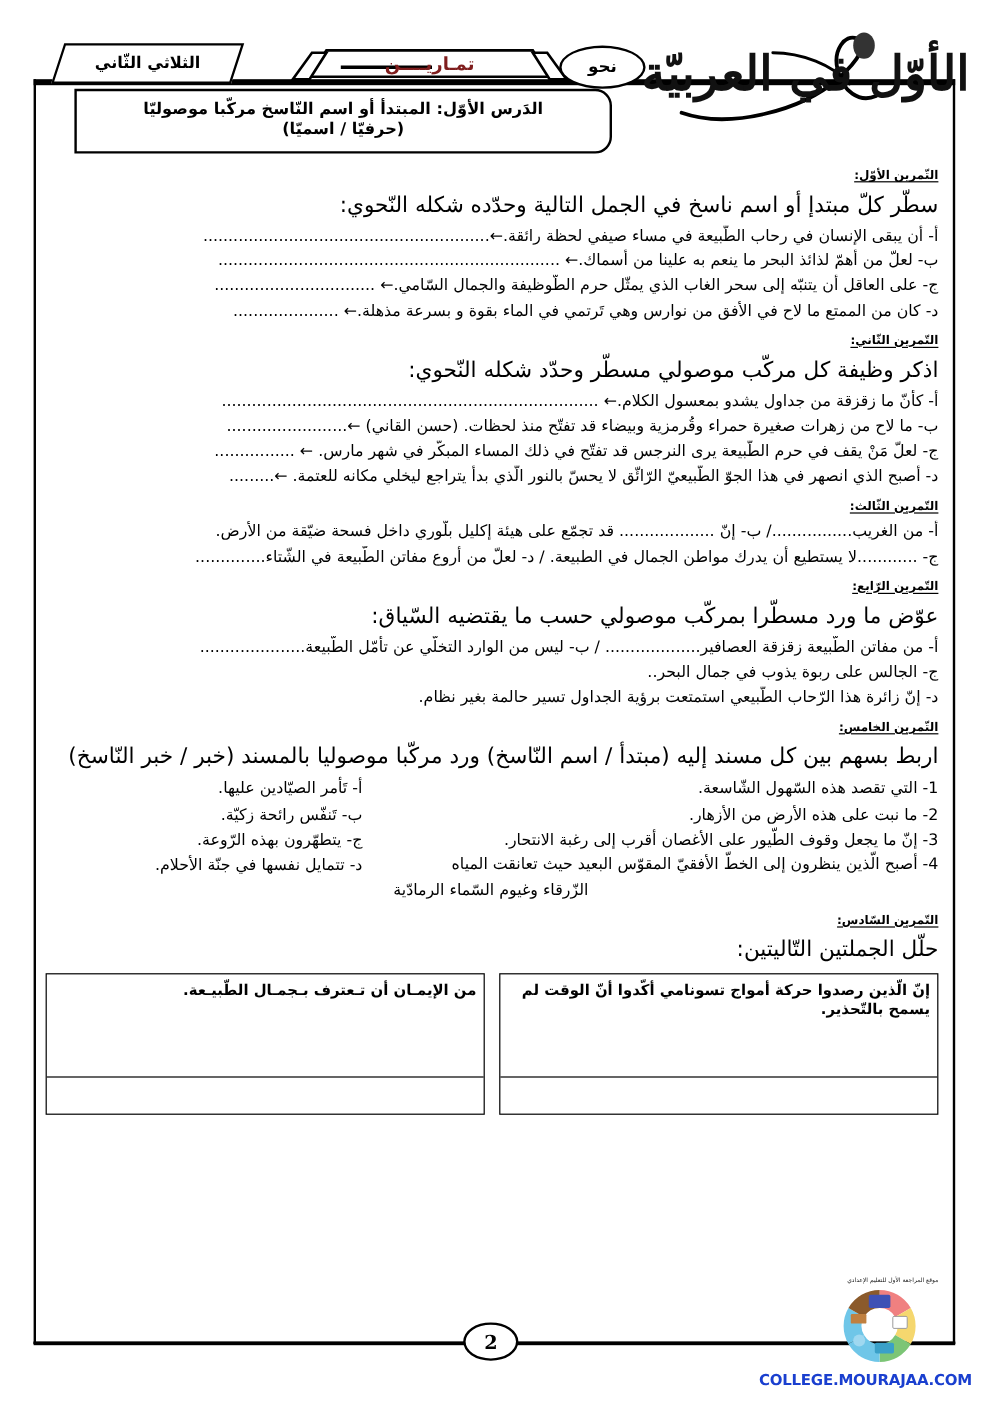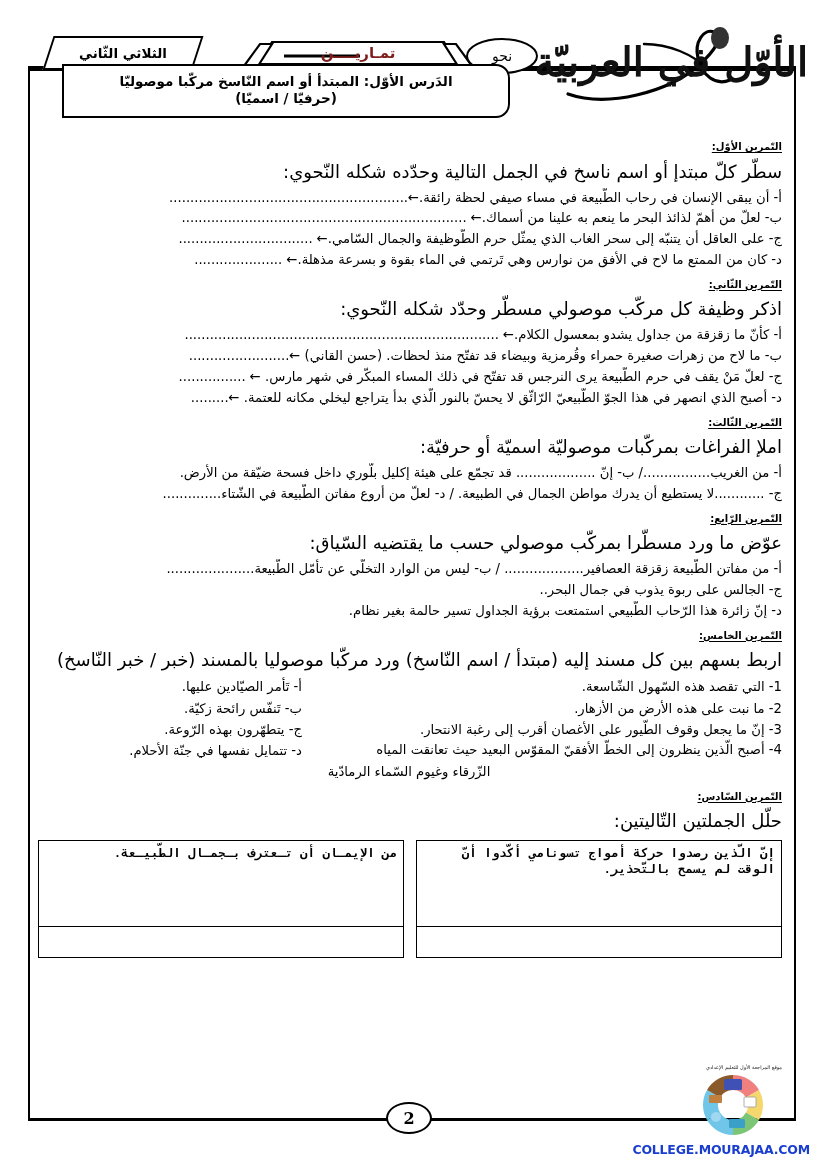--- a/index.html
+++ b/index.html
@@ -109,21 +109,21 @@
     top: 38px;
     width: 72px;
     height: 36px;
     border: 2.5px solid #000;
     border-radius: 50%;
     background: #fff;
     display: flex;
     align-items: center;
     justify-content: center;
     font-size: 14px;
-    font-weight: normal;
+    font-weight: bold;
     box-sizing: border-box;
   }
 
   
   .brand-logo {
     position: absolute;
     left: 548px;
     top: 22px;
     width: 262px;
     height: 88px;
@@ -138,21 +138,21 @@
     font-weight: bold;
     color: #111;
     white-space: nowrap;
     letter-spacing: -1px;
   }
 
   
   .lesson-box {
     position: absolute;
     left: 62px;
-    top: 64px;
+    top: 74px;
     width: 448px;
     height: 54px;
     border: 2.5px solid #000;
     border-radius: 0 14px 14px 0;
     background: #fff;
     box-sizing: border-box;
     display: flex;
     flex-direction: column;
     align-items: center;
     justify-content: center;
@@ -251,21 +251,20 @@
     background: #fff;
   }
   .answer-box-head {
     border-bottom: 1.6px solid #000;
     padding: 5px 6px 5px 6px;
     font-size: 12.4px;
     font-weight: bold;
     line-height: 1.3;
     height: 86px;
     box-sizing: border-box;
-    font-family: Liberation Mono, monospace;
   }
   .answer-box-body {
     flex: 1 1 auto;
   }
 
   
   .page-num {
     position: absolute;
     left: 386px;
     top: 1102px;
@@ -371,21 +370,20 @@
       <div class="ex-instruction">اذكر وظيفة كل مركّب موصولي مسطّر وحدّد شكله النّحوي:</div>
       <div class="ex-item">أ- كأنّ ما زقزقة من جداول يشدو بمعسول الكلام.← ...........................................................................</div>
       <div class="ex-item">ب- ما لاح من زهرات صغيرة حمراء وقُرمزية وبيضاء قد تفتّح منذ لحظات. (حسن القاني) ←........................</div>
       <div class="ex-item">ج- لعلّ مَنْ يقف في حرم الطّبيعة يرى النرجس قد تفتّح في ذلك المساء المبكّر في شهر مارس. ← ................</div>
       <div class="ex-item">د- أصبح الذي انصهر في هذا الجوّ الطّبيعيّ الرّائّق لا يحسّ بالنور الّذي بدأ يتراجع ليخلي مكانه للعتمة. ←.........</div>
     </div>
     <div class="gap-sm"></div>
 
     <div>
       <div class="ex-title">التّمرين الثّالث:</div>
-      <div class="ex-instruction">املإ الفراغات بمركّبات موصوليّة اسميّة أو حرفيّة:</div>
       <div class="ex-item">أ- من الغريب................/ ب- إنّ ................... قد تجمّع على هيئة إكليل بلّوري داخل فسحة ضيّقة من الأرض.</div>
       <div class="ex-item">ج- ............لا يستطيع أن يدرك مواطن الجمال في الطبيعة. / د- لعلّ من أروع مفاتن الطّبيعة في الشّتاء..............</div>
     </div>
     <div class="gap-sm"></div>
 
     <div>
       <div class="ex-title">التّمرين الرّابع:</div>
       <div class="ex-instruction">عوّض ما ورد مسطّرا بمركّب موصولي حسب ما يقتضيه السّياق:</div>
       <div class="ex-item">أ- من مفاتن الطّبيعة زقزقة العصافير................... / ب- ليس من الوارد التخلّي عن تأمّل الطّبيعة.....................</div>
       <div class="ex-item">ج- الجالس على ربوة يذوب في جمال البحر..</div>

